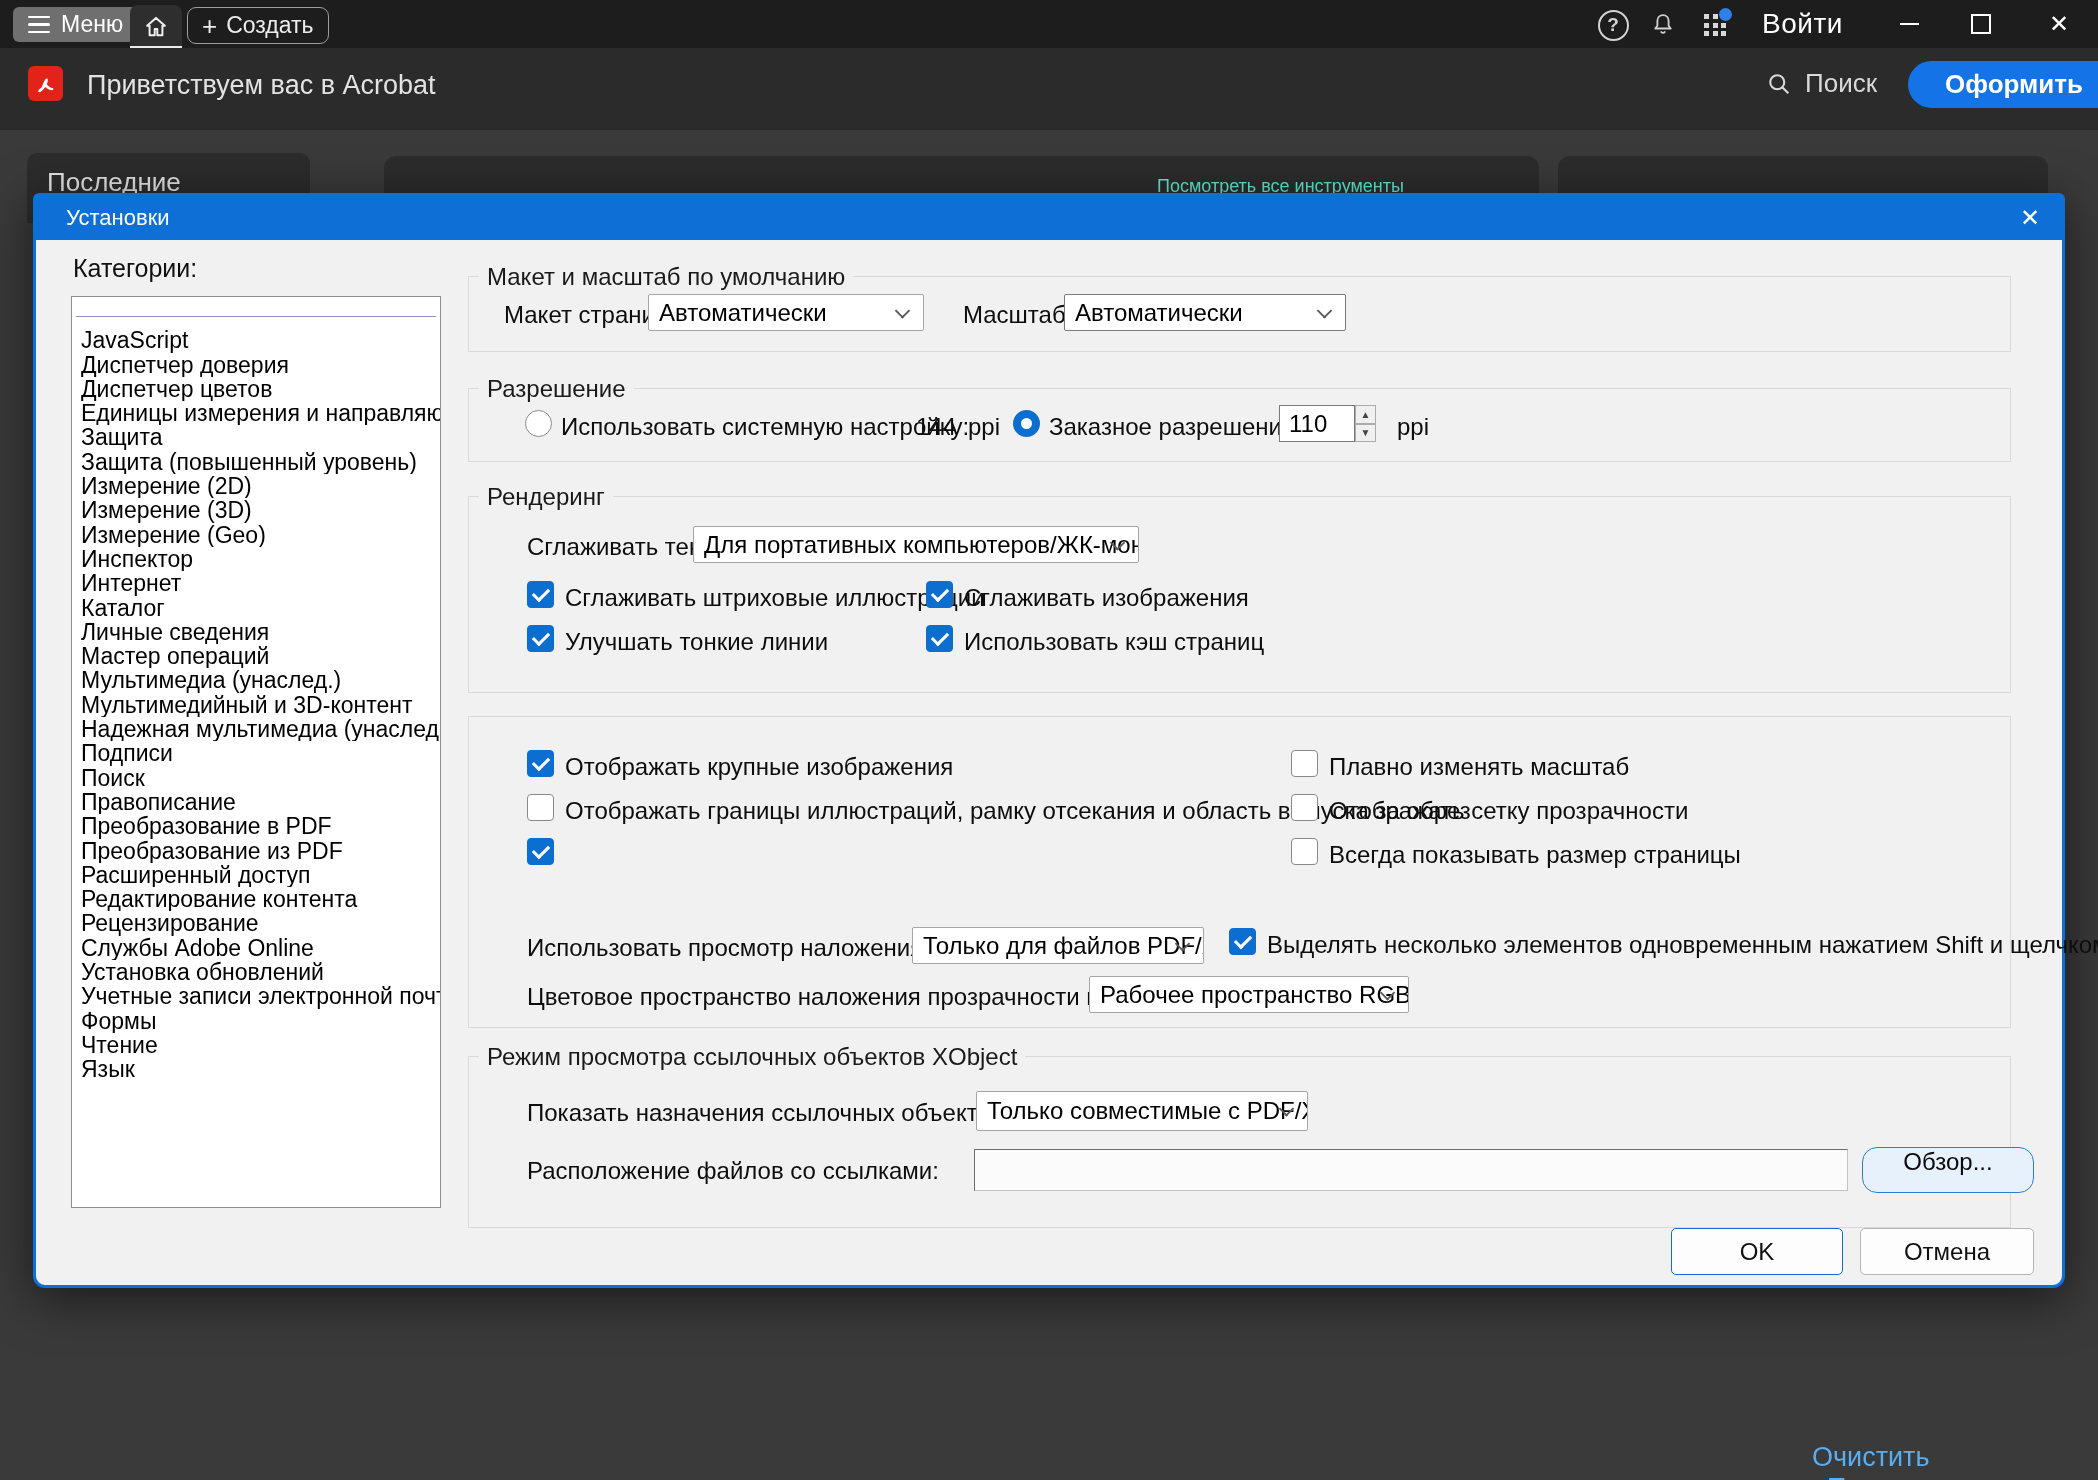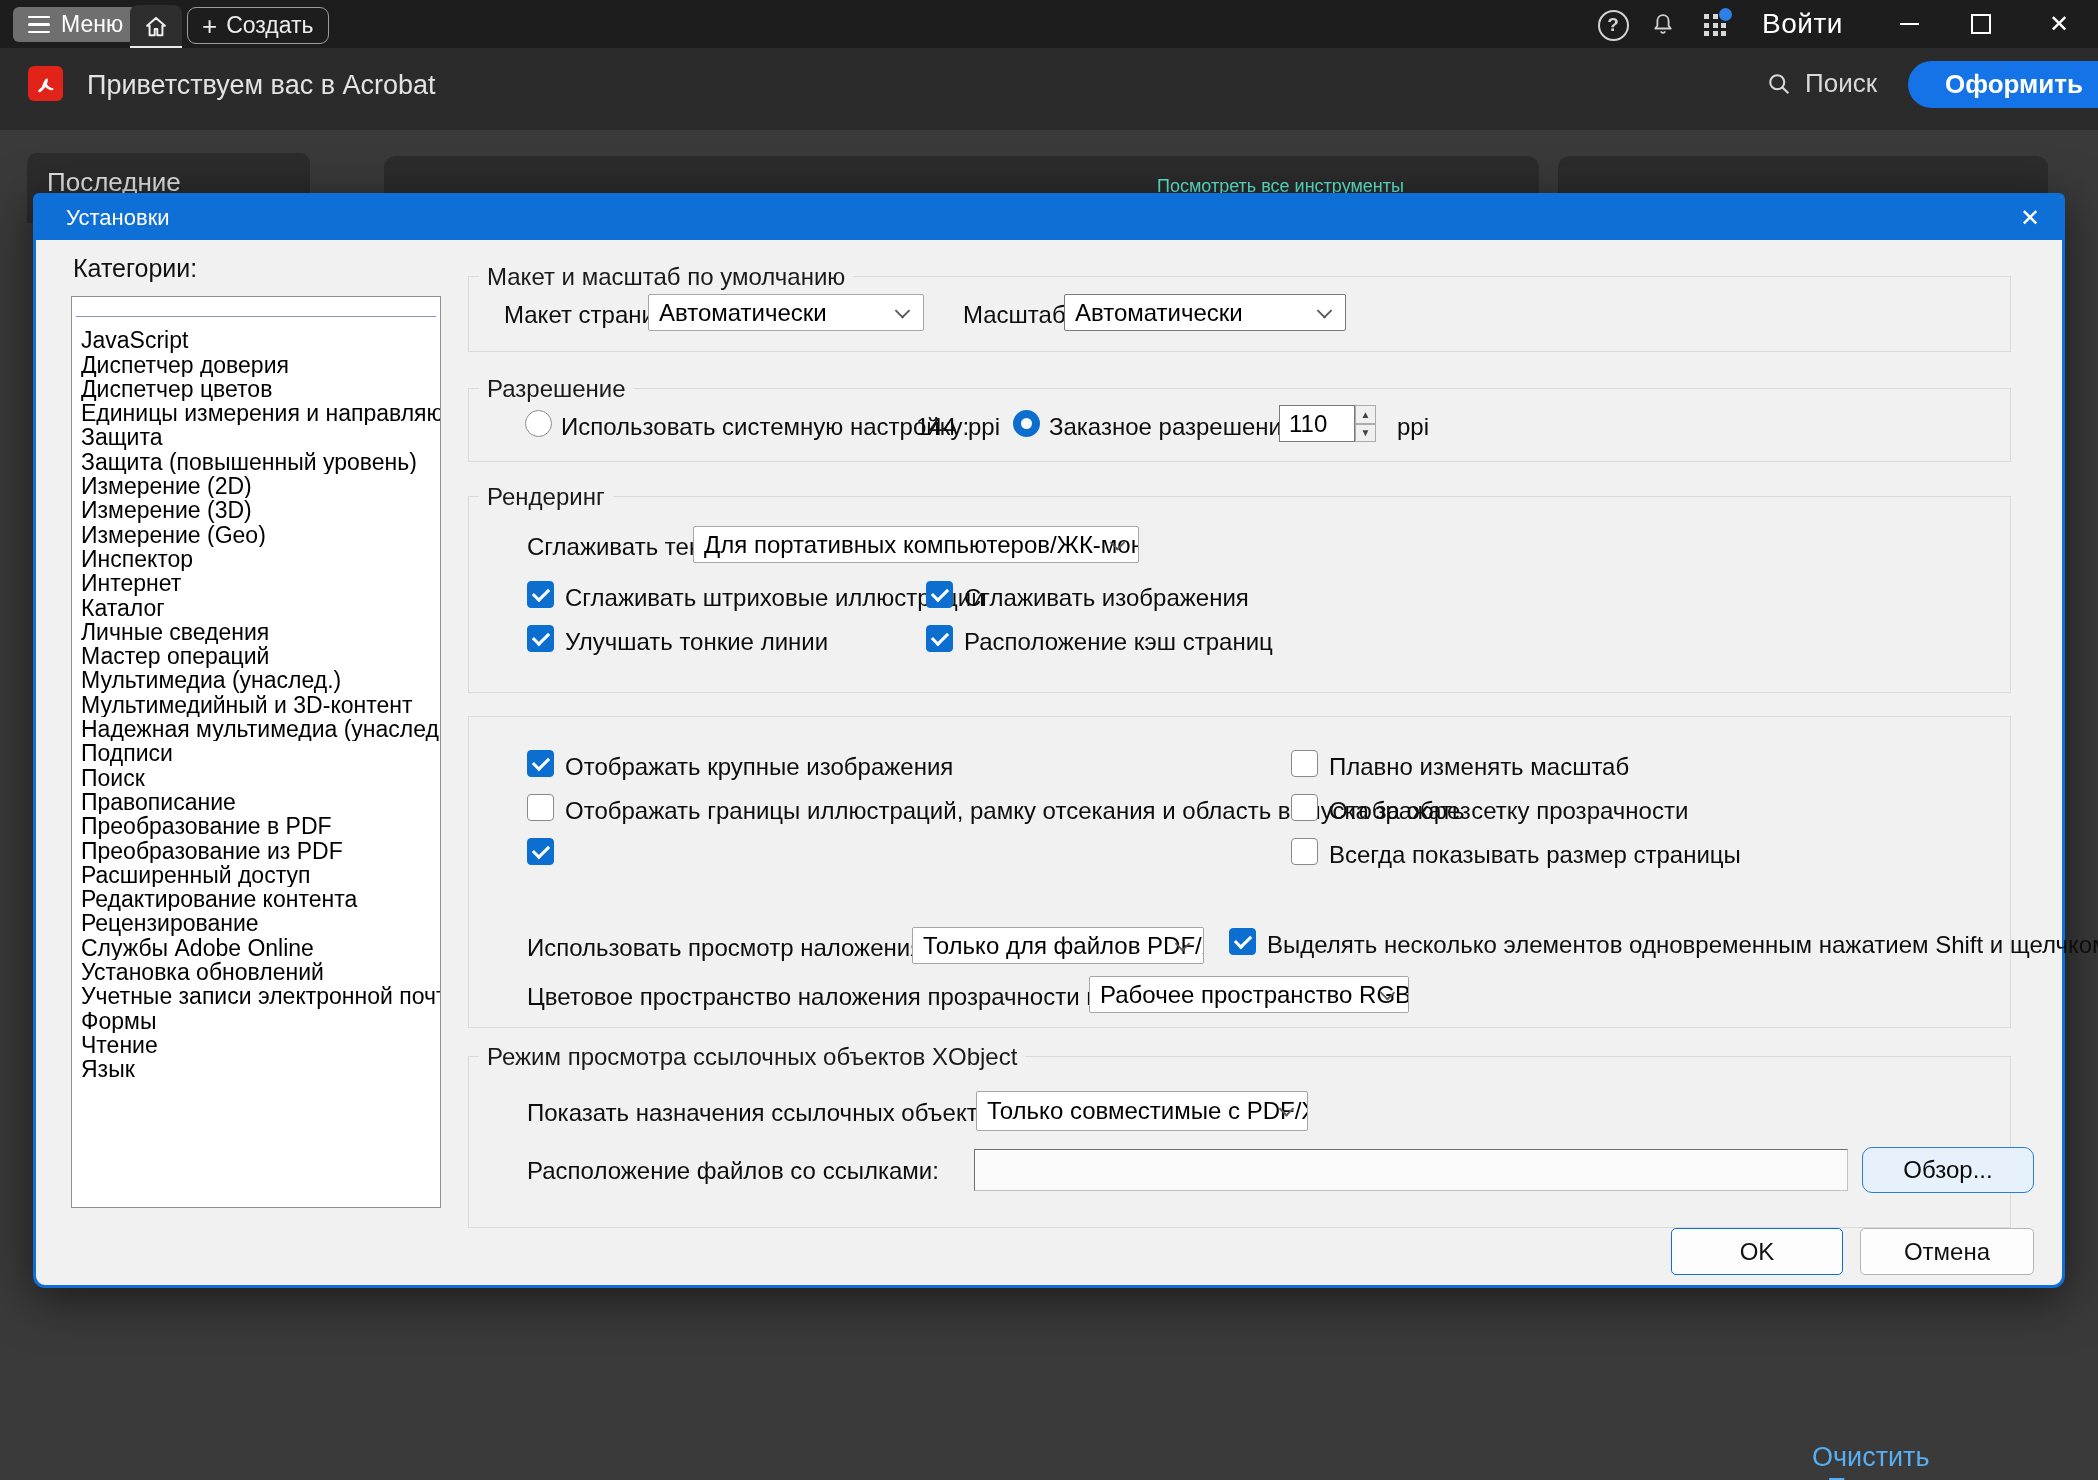--- a/index.html
+++ b/index.html
@@ -76,22 +76,22 @@
     border-left:3px solid #fff;border-bottom:3px solid #fff;transform:rotate(-45deg);}
   .radio{position:absolute;width:27px;height:27px;box-sizing:border-box;background:#fff;border:1.5px solid #8a8a8a;border-radius:50%;}
   .radio.on{border:8.5px solid #0c6fd0;}
   .spinbox{position:absolute;height:37px;background:#fff;border:1px solid #7a7a7a;box-sizing:border-box;
     font-size:24px;display:flex;align-items:center;padding-left:9px;color:#000;}
   .spin-arrows{position:absolute;width:21px;height:37px;display:flex;flex-direction:column;}
   .spin-arrows span{flex:1;background:#f0f0f0;border:1px solid #ababab;display:flex;align-items:center;justify-content:center;
     font-size:10px;color:#444;box-sizing:border-box;}
   .txtfield{position:absolute;background:#fbfbfb;border:1px solid;border-color:#6e6e6e #c2c2c2 #c2c2c2 #6e6e6e;
     box-sizing:border-box;font-size:24px;font-family:"Liberation Sans",sans-serif;padding:0 10px;color:#000;}
-  .browse-btn{position:absolute;background:#e7f1fb;border:1.5px solid #2a7fd4;border-radius:10px;
-    font-size:24px;color:#0a0a0a;display:flex;align-items:center;justify-content:center;}
+  .browse-btn{position:absolute;background:#e7f1fb;border:1.5px solid #2a7fd4;border-radius:15px;
+    font-size:24px;color:#0a0a0a;display:flex;justify-content:center;}
   .dlg-btn{position:absolute;height:47px;background:#fdfdfd;border-radius:5px;font-size:24px;color:#111;
     display:flex;align-items:center;justify-content:center;box-sizing:border-box;}
   .dlg-btn.primary{border:1.5px solid #0e6fd6;}
   .dlg-btn.normal{border:1px solid #b5b5b5;}
   svg{display:block;}
 </style>
 </head>
 <body>
 
 <div class="bar1">
@@ -263,21 +263,21 @@
     <div class="dd" style="left:224px;top:29px;width:446px;">
       <span>Для портативных компьютеров/ЖК-мониторов</span>
     </div>
     <span class="cb on" style="left:58px;top:84px;"></span>
     <span class="lbl" style="left:96px;top:87px;">Сглаживать штриховые иллюстрации</span>
     <span class="cb on" style="left:457px;top:84px;"></span>
     <span class="lbl" style="left:495px;top:87px;">Сглаживать изображения</span>
     <span class="cb on" style="left:58px;top:128px;"></span>
     <span class="lbl" style="left:96px;top:131px;">Улучшать тонкие линии</span>
     <span class="cb on" style="left:457px;top:128px;"></span>
-    <span class="lbl" style="left:495px;top:131px;">Расположение кэш страниц</span>
+    <span class="lbl" style="left:495px;top:131px;">Использовать кэш страниц</span>
   </div>
 
   <div class="group" style="top:520px;height:310px;">
 
     <span class="cb on" style="left:58px;top:33px;"></span>
     <span class="lbl" style="left:96px;top:36px;">Отображать крупные изображения</span>
     <span class="cb" style="left:58px;top:77px;"></span>
     <span class="lbl" style="left:96px;top:80px;">Отображать границы иллюстраций, рамку отсекания и область выпуска за обрез</span>
     <span class="cb on" style="left:58px;top:121px;"></span>
 

